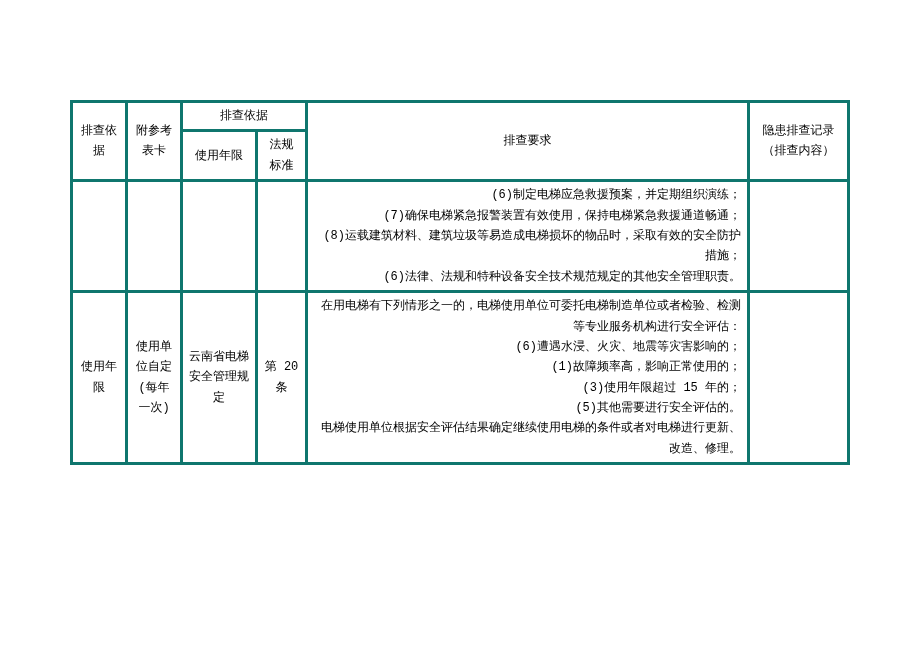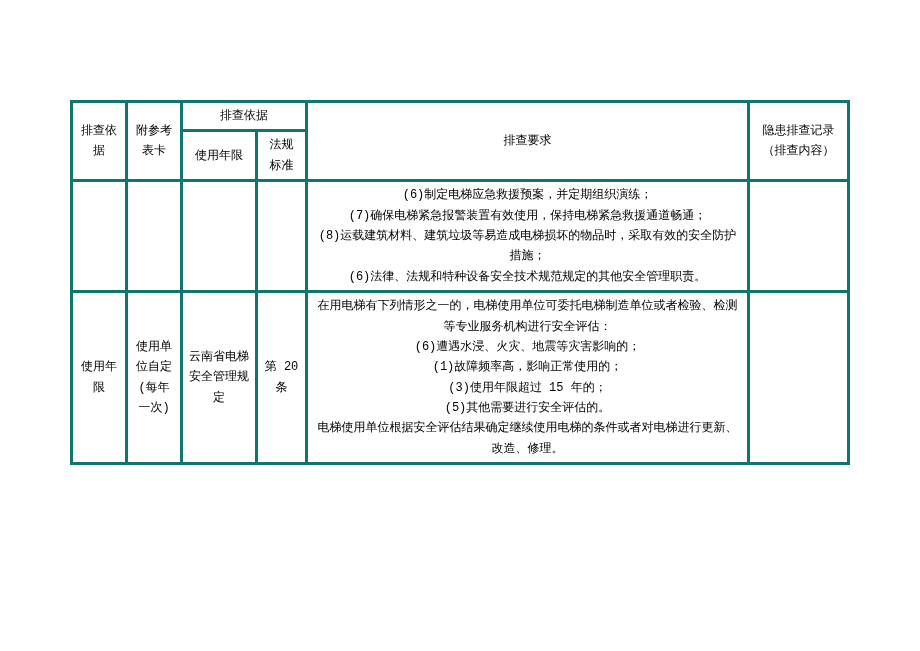--- a/index.html
+++ b/index.html
@@ -23,21 +23,21 @@
       border: 3px solid #0f766e;
       padding: 3px 6px;
       vertical-align: middle;
       line-height: 1.7;
       font-family: Liberation Mono, monospace;
     }
     .center {
       text-align: center;
     }
     .left {
-      text-align: center;
+      text-align: right;
     }
     .col-content { width: 55px; }
     .col-time { width: 55px; }
     .col-std { width: 75px; }
     .col-clause { width: 50px; }
     .col-req { width: auto; }
     .col-record { width: 100px; }
     .requirement-cell p {
       margin: 0;
     }

